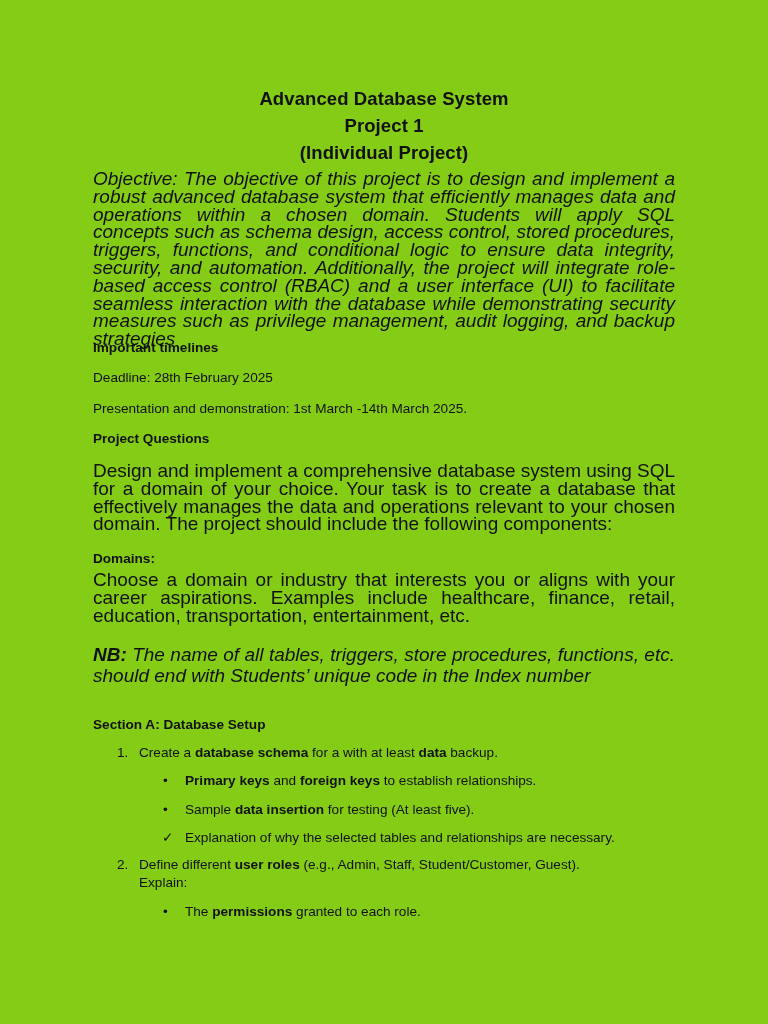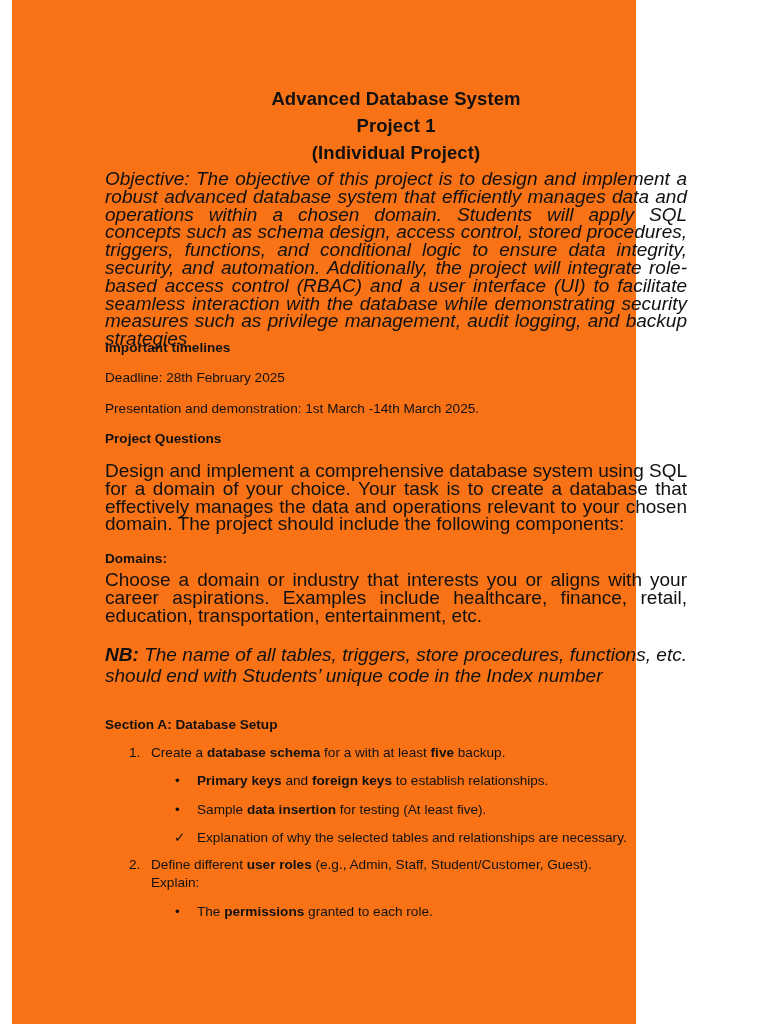--- a/index.html
+++ b/index.html
@@ -1,18 +1,18 @@
 <!DOCTYPE html>
 <html><head>
 <meta charset="utf-8">
 <style>
   html, body { margin: 0; padding: 0; background: #ffffff; }
   body { width: 768px; height: 1024px; position: relative; overflow: hidden;
          font-family: "Liberation Sans", "DejaVu Sans", sans-serif; color: #111; }
-  .page { position: absolute; left: 12px; top: 0; width: 624px; height: 1024px; background: #f97316; }
+  .page { position: absolute; left: 0; top: 0; width: 768px; height: 1024px; background: #84cc16; }
   .abs { position: absolute; }
   .title { left: 0; width: 768px; text-align: center; font-weight: bold; font-size: 18.5px; letter-spacing: 0.1px; }
   .para { left: 93px; width: 582px; font-size: 19px; line-height: 17.8px; text-align: justify; }
   .para.italic { font-style: italic; }
   .line { left: 93px; font-size: 13.6px; white-space: nowrap; }
   .bold { font-weight: bold; }
   .num { position: absolute; font-size: 13.6px; }
   .bullet { position: absolute; font-size: 13.6px; }
   b { font-weight: bold; }
 </style>
@@ -36,21 +36,21 @@
 
   <div class="abs line bold" style="top:551px;">Domains:</div>
   <div class="abs para" style="top:571px;">Choose a domain or industry that interests you or aligns with your career aspirations. Examples include healthcare, finance, retail, education, transportation, entertainment, etc.</div>
 
   <div class="abs para italic" style="top:645px; line-height:20.5px;"><b>NB:</b><span> The name of all tables, triggers, store procedures, functions, etc. should end with Students’ unique code in the Index number</span></div>
 
   <div class="abs line bold" style="top:717px;">Section A: Database Setup</div>
 
   <div>
     <span class="num" style="left:117px; top:745px;">1.</span>
-    <div class="abs line" style="left:139px; top:745px;"><span>Create a </span><b>database schema</b><span> for a with at least </span><b>five</b><span> backup.</span></div>
+    <div class="abs line" style="left:139px; top:745px;"><span>Create a </span><b>database schema</b><span> for a with at least </span><b>data</b><span> backup.</span></div>
 
     <span class="bullet" style="left:163px; top:773px;">•</span>
     <div class="abs line" style="left:185px; top:773px;"><b>Primary keys</b><span> and </span><b>foreign keys</b><span> to establish relationships.</span></div>
 
     <span class="bullet" style="left:163px; top:802px;">•</span>
     <div class="abs line" style="left:185px; top:802px;"><span>Sample </span><b>data insertion</b><span> for testing (At least five).</span></div>
 
     <span class="bullet" style="left:162px; top:829px;">✓</span>
     <div class="abs line" style="left:185px; top:830px;"><span>Explanation of why the selected tables and relationships are necessary.</span></div>
   </div>

